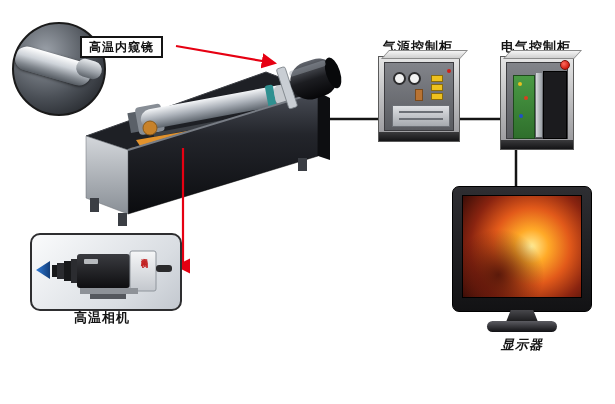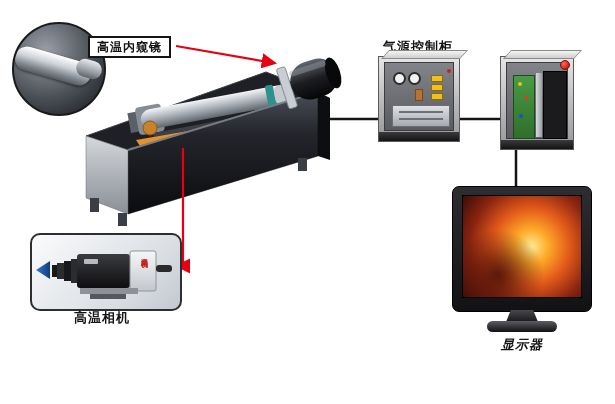--- a/index.html
+++ b/index.html
@@ -3,21 +3,21 @@
 <meta charset="utf-8">
 <style>
   html,body{margin:0;padding:0;background:#fff;}
   .stage{position:relative;width:615px;height:404px;background:#ffffff;
          font-family:"Liberation Sans",sans-serif;overflow:hidden;}
   .svgl{position:absolute;left:0;top:0;}
 
   
   .plain-label{position:absolute;font-weight:700;font-size:13px;color:#141414;
                letter-spacing:1px;text-align:center;white-space:nowrap;}
-  .boxed-label{position:absolute;left:88px;top:36px;height:16px;line-height:16px;
+  .boxed-label{position:absolute;left:80px;top:36px;height:16px;line-height:16px;
                padding:1px 7px;border:2px solid #141414;background:#fff;
                font-weight:700;font-size:12px;letter-spacing:1px;color:#141414;white-space:nowrap;}
 
   
   .inset-circle{position:absolute;left:12px;top:22px;width:90px;height:90px;border-radius:50%;
                 border:2px solid #1a1a1a;overflow:hidden;
                 background:radial-gradient(circle at 35% 30%,#9aa0a8,#4a4f56 55%,#26292e 85%);}
   .probe{position:absolute;left:0px;top:30px;width:78px;height:24px;border-radius:12px;
          transform:rotate(16deg);
          background:linear-gradient(180deg,#ffffff 0%,#cdd2d8 40%,#82888f 75%,#565c63 100%);
@@ -163,20 +163,21 @@
       <div class="fitting" style="left:30px;top:26px;"></div>
       <div class="dot" style="left:62px;top:6px;width:4px;height:4px;background:#d02018;"></div>
       <div class="drawer">
         <div class="slot" style="top:5px;"></div>
         <div class="slot" style="top:12px;"></div>
       </div>
     </div>
     <div class="cab-base"></div>
   </div>
 
+  <div class="plain-label" style="left:494px;top:38px;width:84px;">电气控制柜</div>
   <div class="cabinet cab-elec">
     <div class="cab-top"></div>
     <div class="cab-inner">
       <div class="pcb">
         <div class="dot" style="left:4px;top:6px;width:4px;height:4px;background:#e8c020;"></div>
         <div class="dot" style="left:10px;top:20px;width:4px;height:4px;background:#d84020;"></div>
         <div class="dot" style="left:5px;top:38px;width:4px;height:4px;background:#2050c8;"></div>
       </div>
       <div class="rail-sil"></div>
       <div class="cavity"></div>

